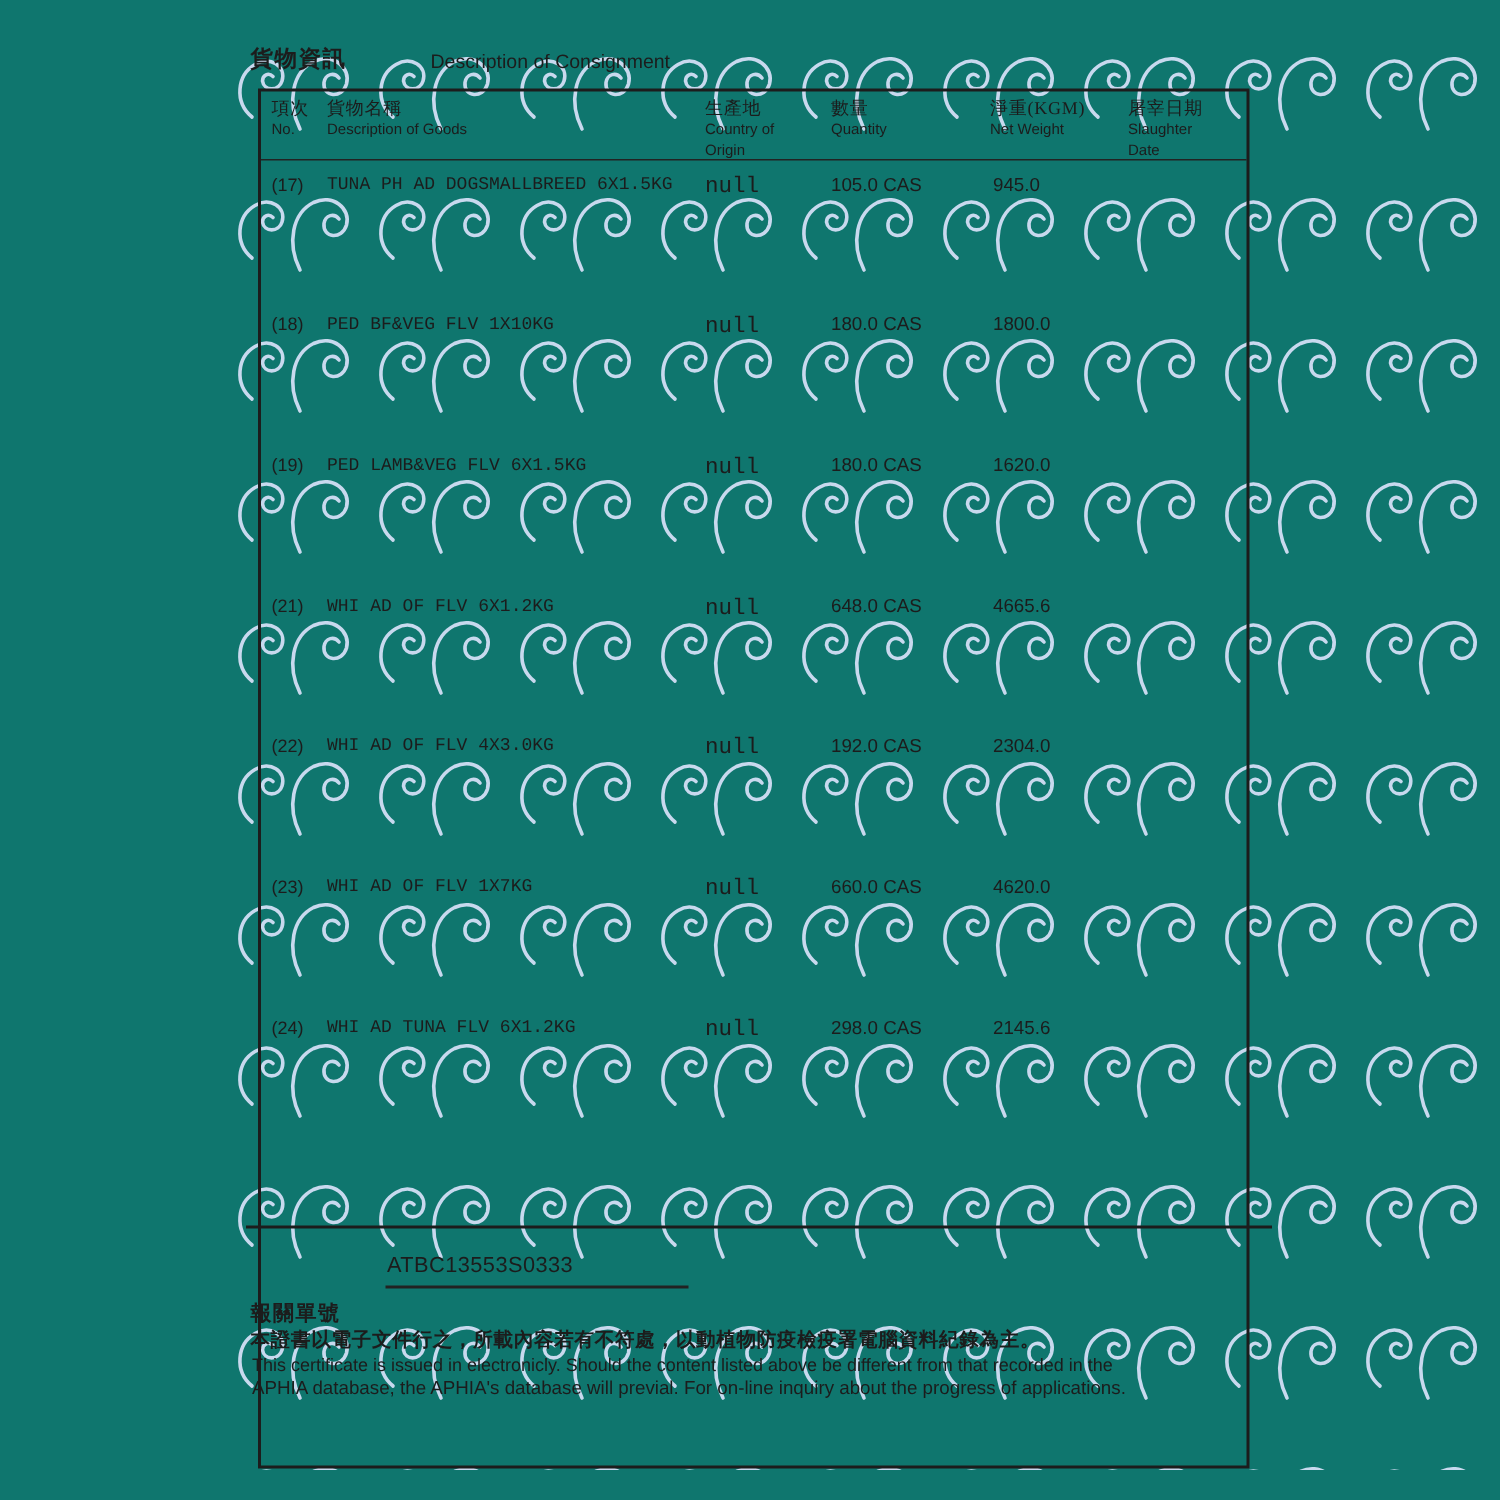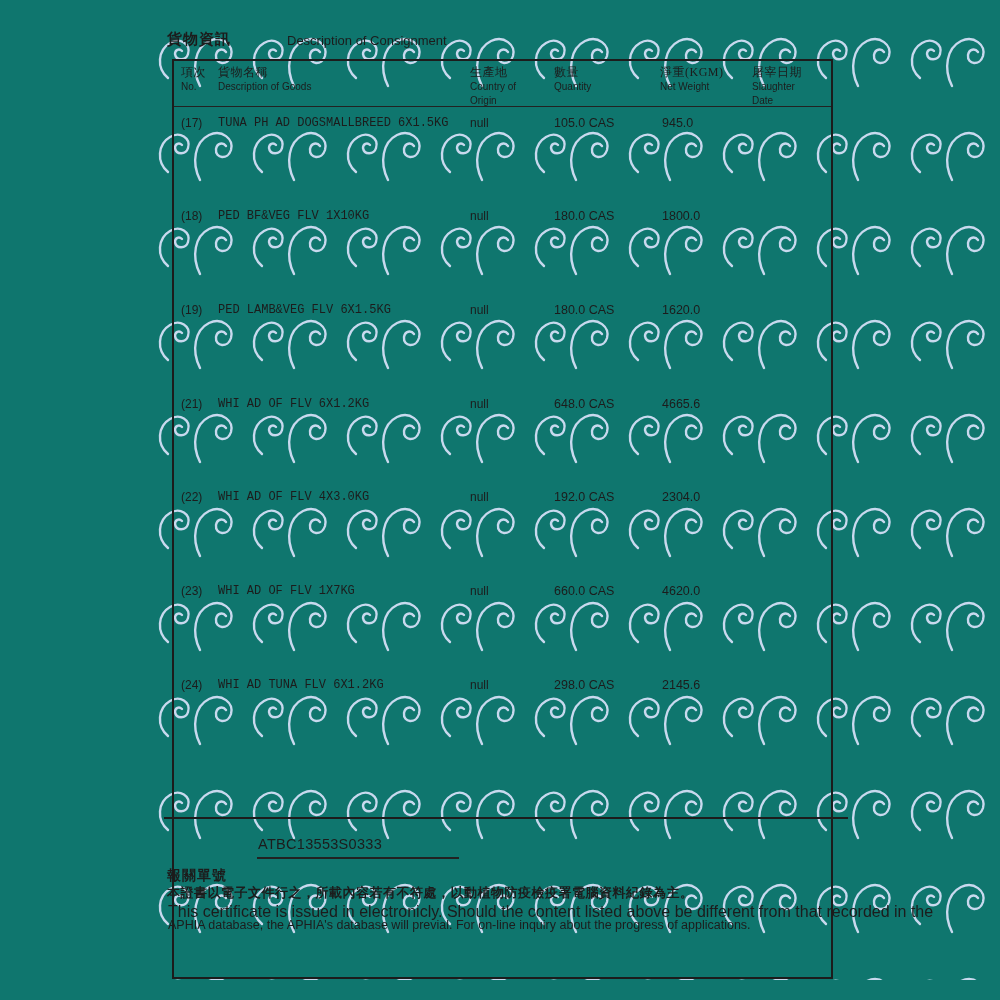--- a/index.html
+++ b/index.html
@@ -24,33 +24,33 @@
     border:2px solid #1c1c1c;box-sizing:border-box;
     background:transparent;
   }
   .cell{position:absolute;white-space:pre;}
   .zh-h{font-family:"Liberation Serif",serif;font-size:12px;letter-spacing:0.5px;}
   .en-h{font-size:10px;line-height:14px;white-space:normal;}
   .hline{position:absolute;left:0;right:0;top:45px;border-top:1.5px solid #222;}
   .t-row{position:absolute;left:0;right:0;height:20px;}
   .c-no{left:7px;font-size:12px;}
   .c-goods{left:44px;font-family:"Liberation Mono","DejaVu Sans Mono",monospace;font-size:12px;}
-  .c-origin{left:296px;font-family:Liberation Sans, sans-serif;font-size:12px;}
+  .c-origin{left:296px;font-family:Liberation Mono, monospace;font-size:15px;}
   .c-qty{left:380px;font-size:12.5px;}
   .c-net{left:488px;font-size:12.5px;}
   .c-sl{left:580px;font-size:12.5px;}
 
   .bottom-rule{left:164px;top:817px;width:684px;height:2px;background:#1c1c1c;}
 
   .decl-label{left:167px;top:835px;font-family:Liberation Sans, sans-serif;font-weight:bold;font-size:14px;letter-spacing:1px;margin-top:32px;}
   .decl-number{left:258px;top:836px;font-size:14.5px;letter-spacing:0.3px;}
   .decl-underline{left:257px;top:857px;width:202px;height:1.5px;background:#222;}
 
   .foot-zh{left:167px;top:884px;font-family:"Liberation Serif",serif;font-weight:bold;font-size:13px;letter-spacing:0.5px;}
-  .foot-en1{left:168px;top:903px;font-size:16px;}
+  .foot-en1{left:168px;top:903px;font-size:12px;}
   .foot-en2{left:168px;top:918px;font-size:12.5px;}
 </style>
 </head>
 <body>
 
 <div class="page">
 
   <svg class="wm" width="852" height="958" aria-hidden="true">
     <defs>
       <pattern id="wmpat" width="94" height="94" patternUnits="userSpaceOnUse">

